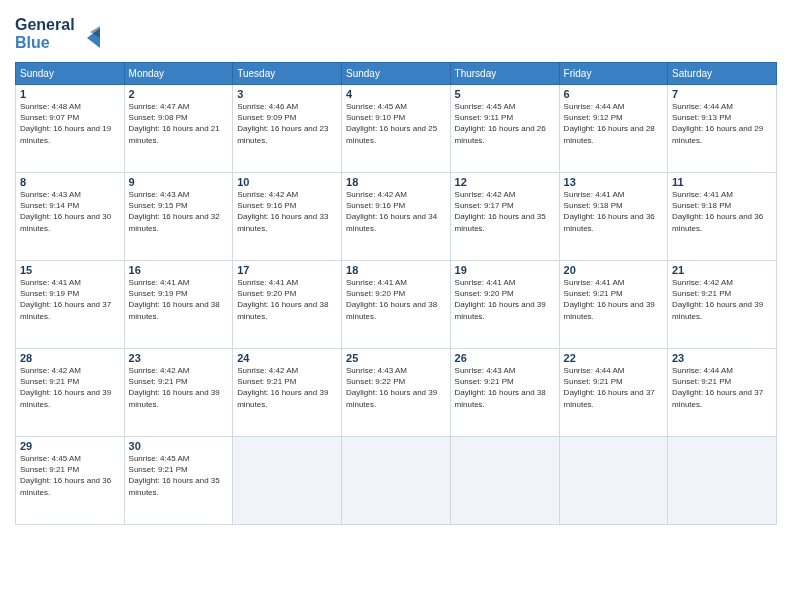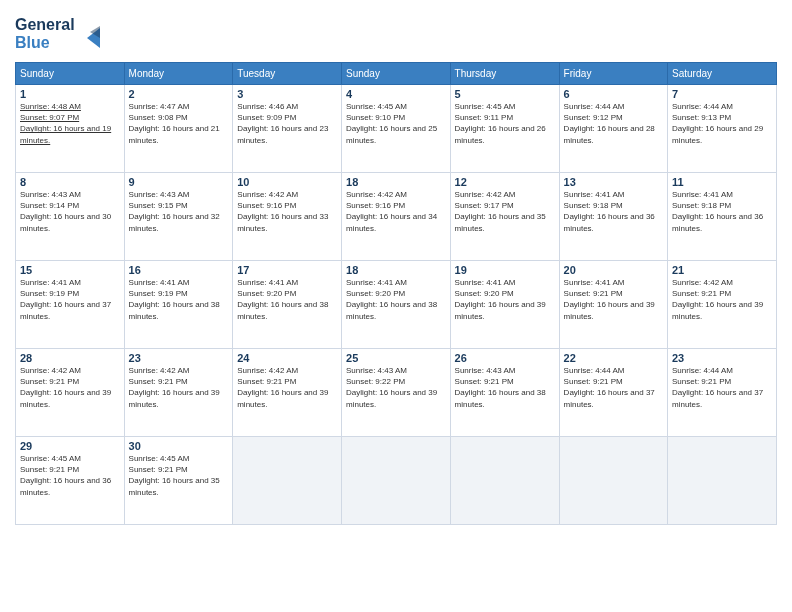--- a/index.html
+++ b/index.html
@@ -108,21 +108,21 @@
           <th>Sunday</th>
           <th>Thursday</th>
           <th>Friday</th>
           <th>Saturday</th>
         </tr>
     </thead>
     <tbody id="calendar-body">
     <tr>
           <td>
             <span class="day-number">1</span>
-            <div class="day-info" style="white-space: pre-line; text-decoration: underline;">Sunrise: 4:48 AM
+            <div class="day-info" style="white-space: pre-line;">Sunrise: 4:48 AM
 Sunset: 9:07 PM
 Daylight: 16 hours and 19 minutes.</div>
           </td>
           <td>
             <span class="day-number">2</span>
             <div class="day-info" style="white-space: pre-line;">Sunrise: 4:47 AM
 Sunset: 9:08 PM
 Daylight: 16 hours and 21 minutes.</div>
           </td>
           <td>

